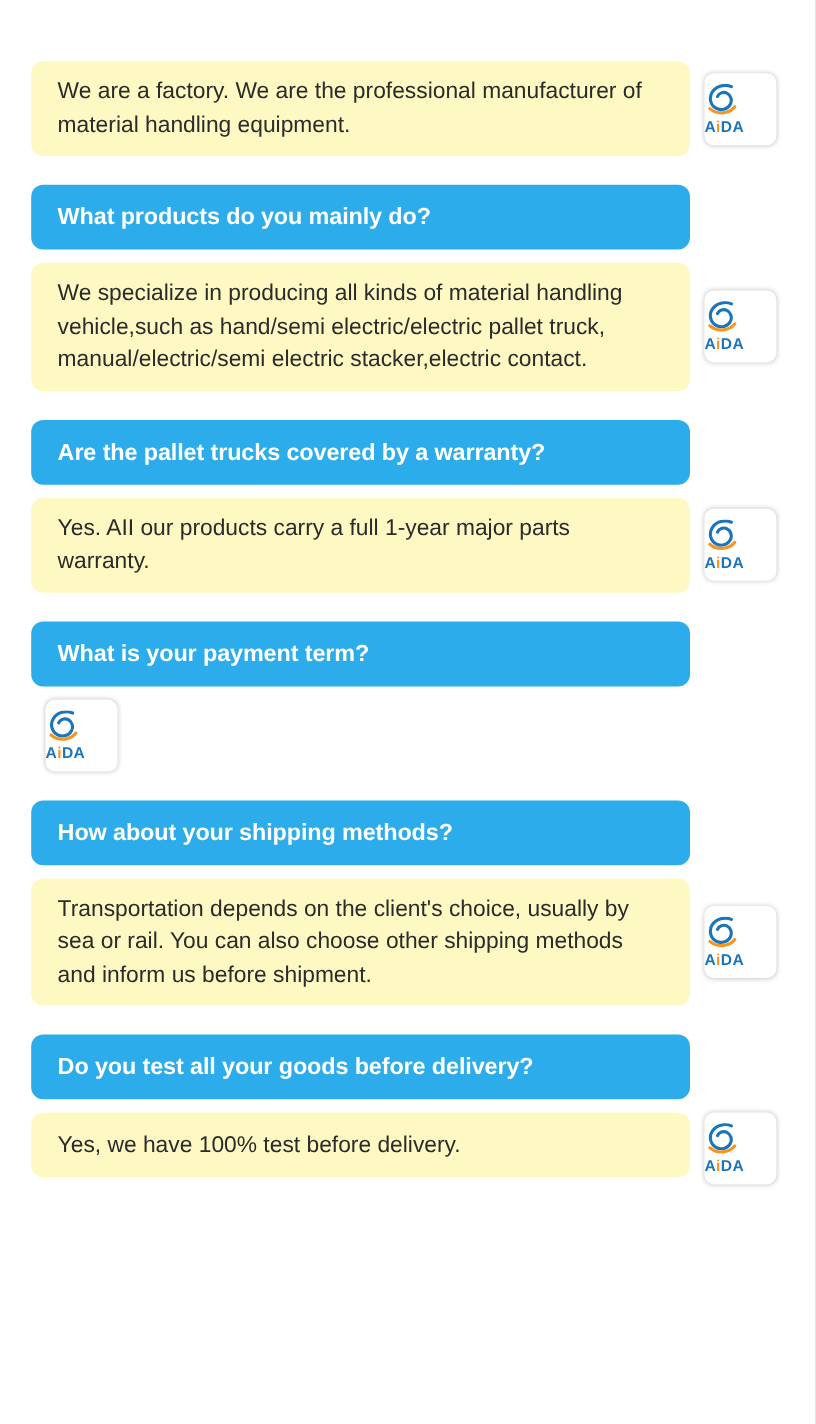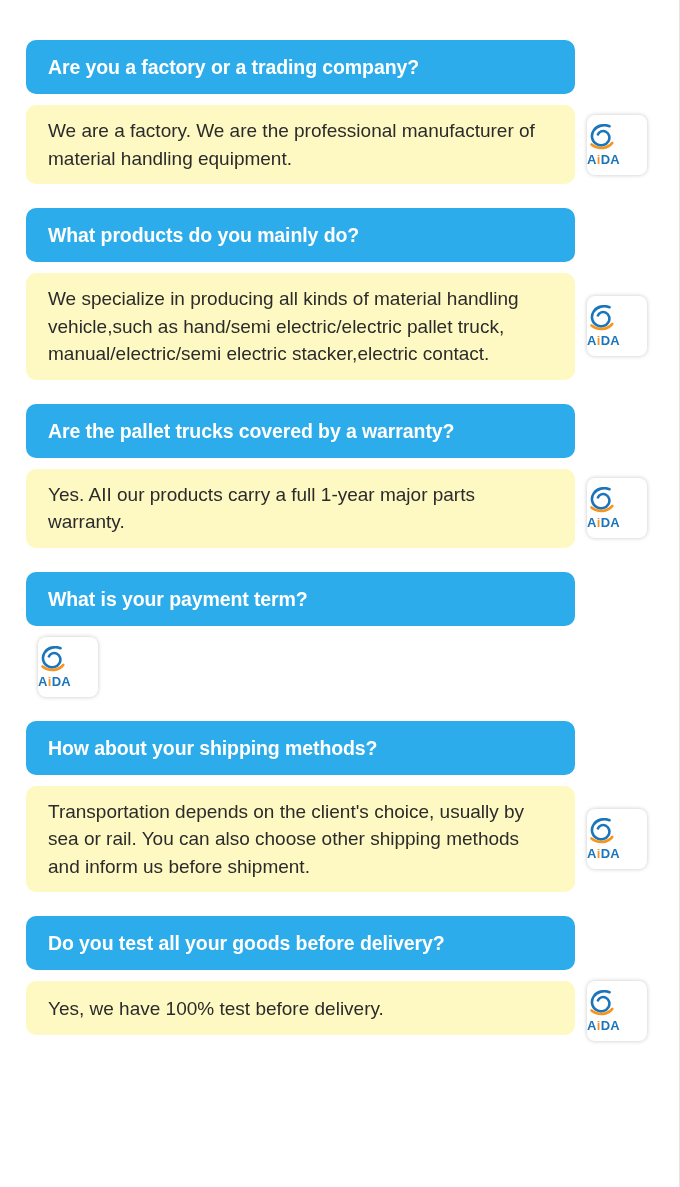--- a/index.html
+++ b/index.html
@@ -96,21 +96,20 @@
     height: 1187px;
     background: #e6e6e6;
   }
 </style>
 </head>
 <body>
 
 <div class="page">
 
   <div class="faq-item">
-    <div class="question">Are you a factory or a trading company?</div>
     <div class="answer-row">
       <div class="answer">We are a factory. We are the professional manufacturer of material handling equipment.</div>
       <div class="logo-box">
         <svg class="logo-mark" viewBox="0 0 30 27">
           <path d="M22.5 2.2c-5.6-2.4-12.6-0.6-15.9 4.4-3.1 4.7-1.6 11 3.1 13.6 4.1 2.3 9.6 0.9 11.8-3.1 1.9-3.4 0.6-7.9-2.8-9.5-2.9-1.4-6.6-0.1-7.8 2.8" fill="none" stroke="#1b75bb" stroke-width="2.6" stroke-linecap="round"></path>
           <path d="M4.5 20.5c3.2 2.6 7.4 3.9 11.6 3.4 3.6-0.4 7-2.2 9.2-5" fill="none" stroke="#f7941e" stroke-width="2.6" stroke-linecap="round"></path>
         </svg>
         <div class="logo-text"><span>A</span><span class="i">i</span><span>DA</span></div>
       </div>
     </div>

